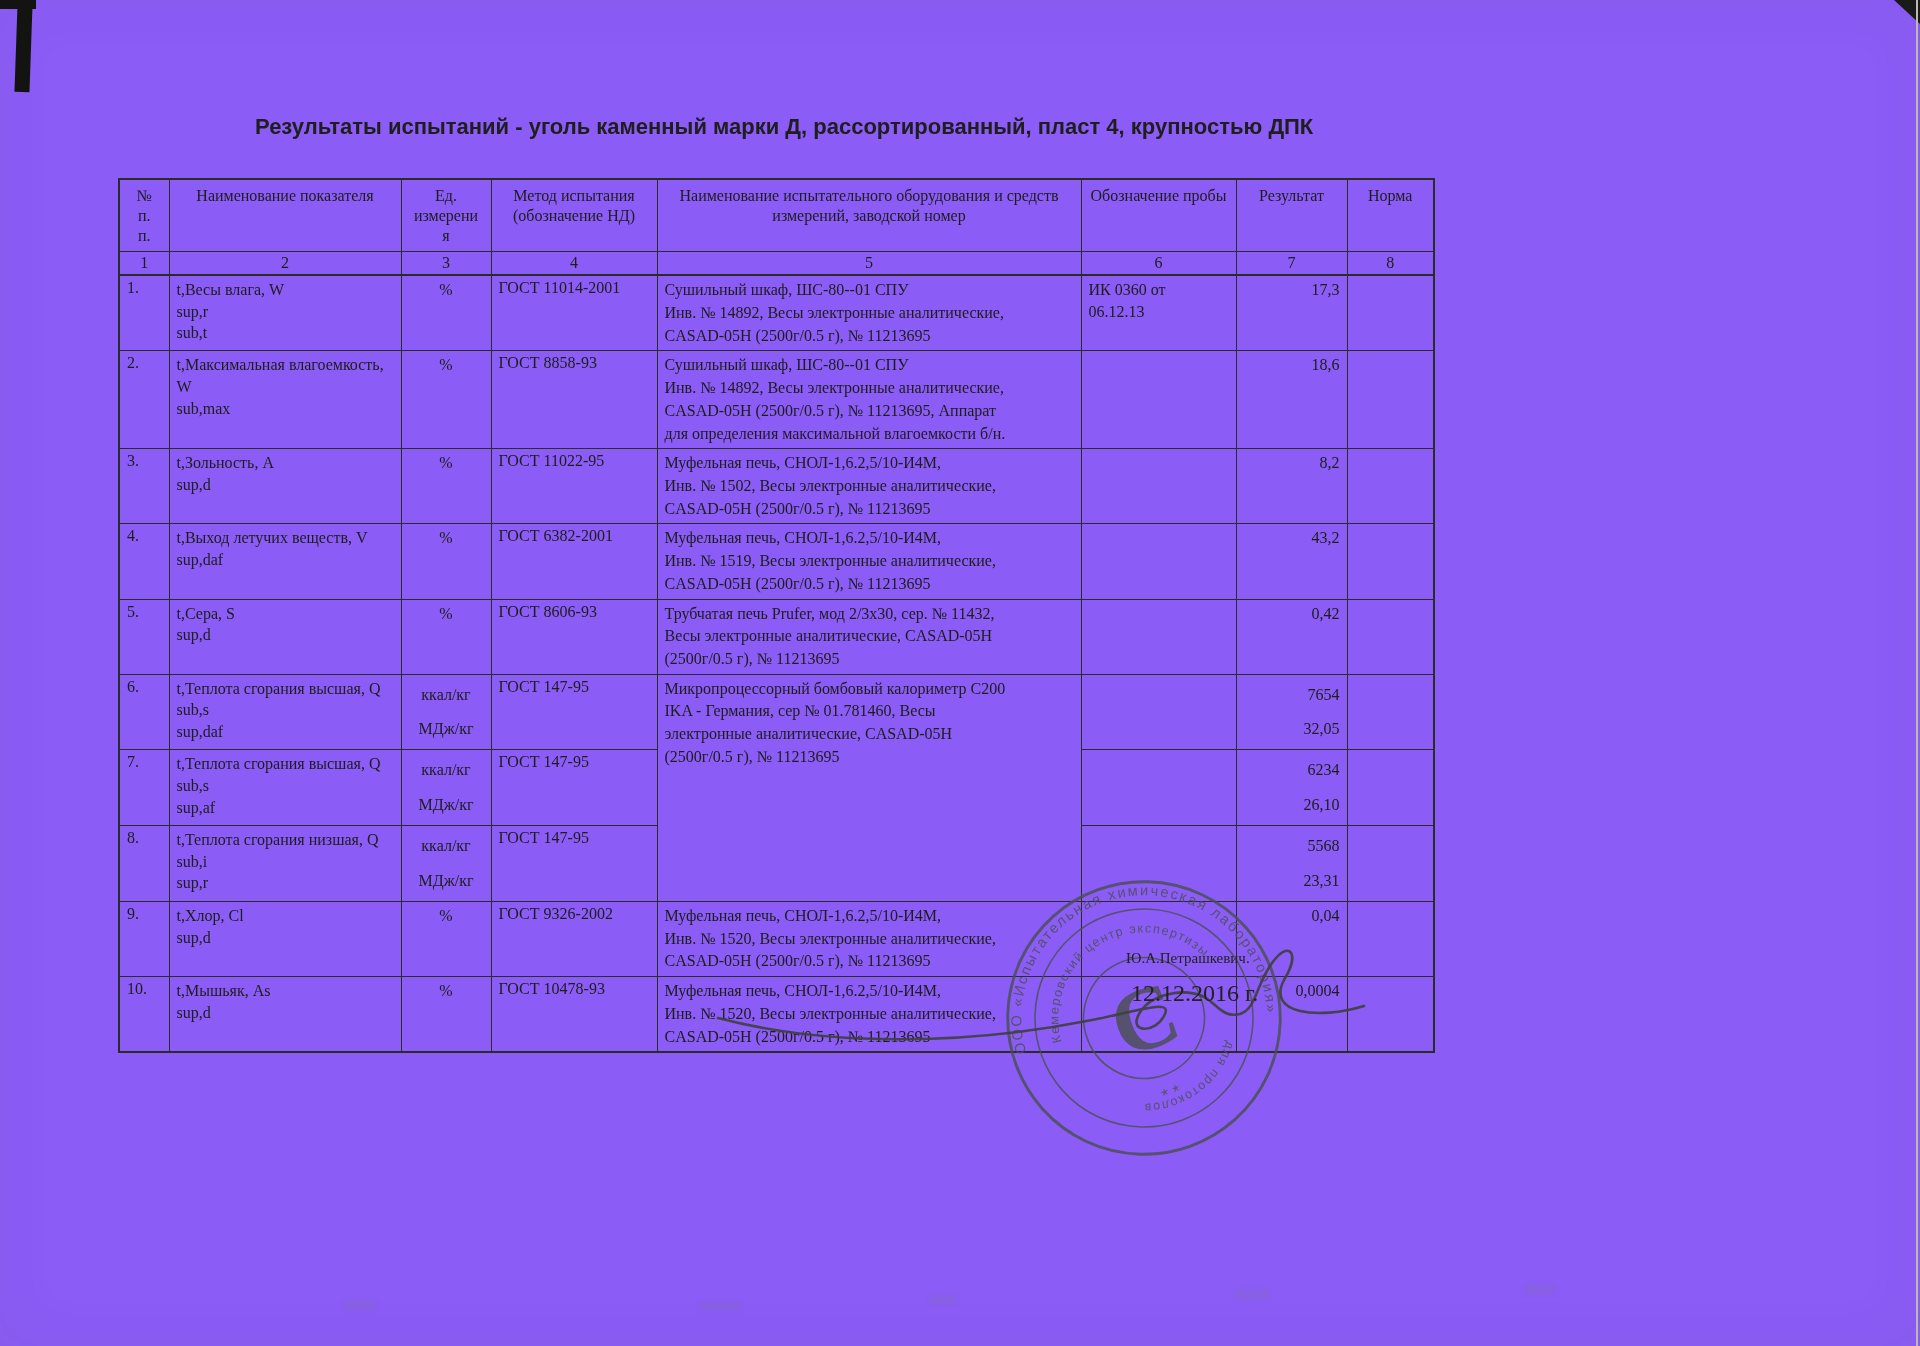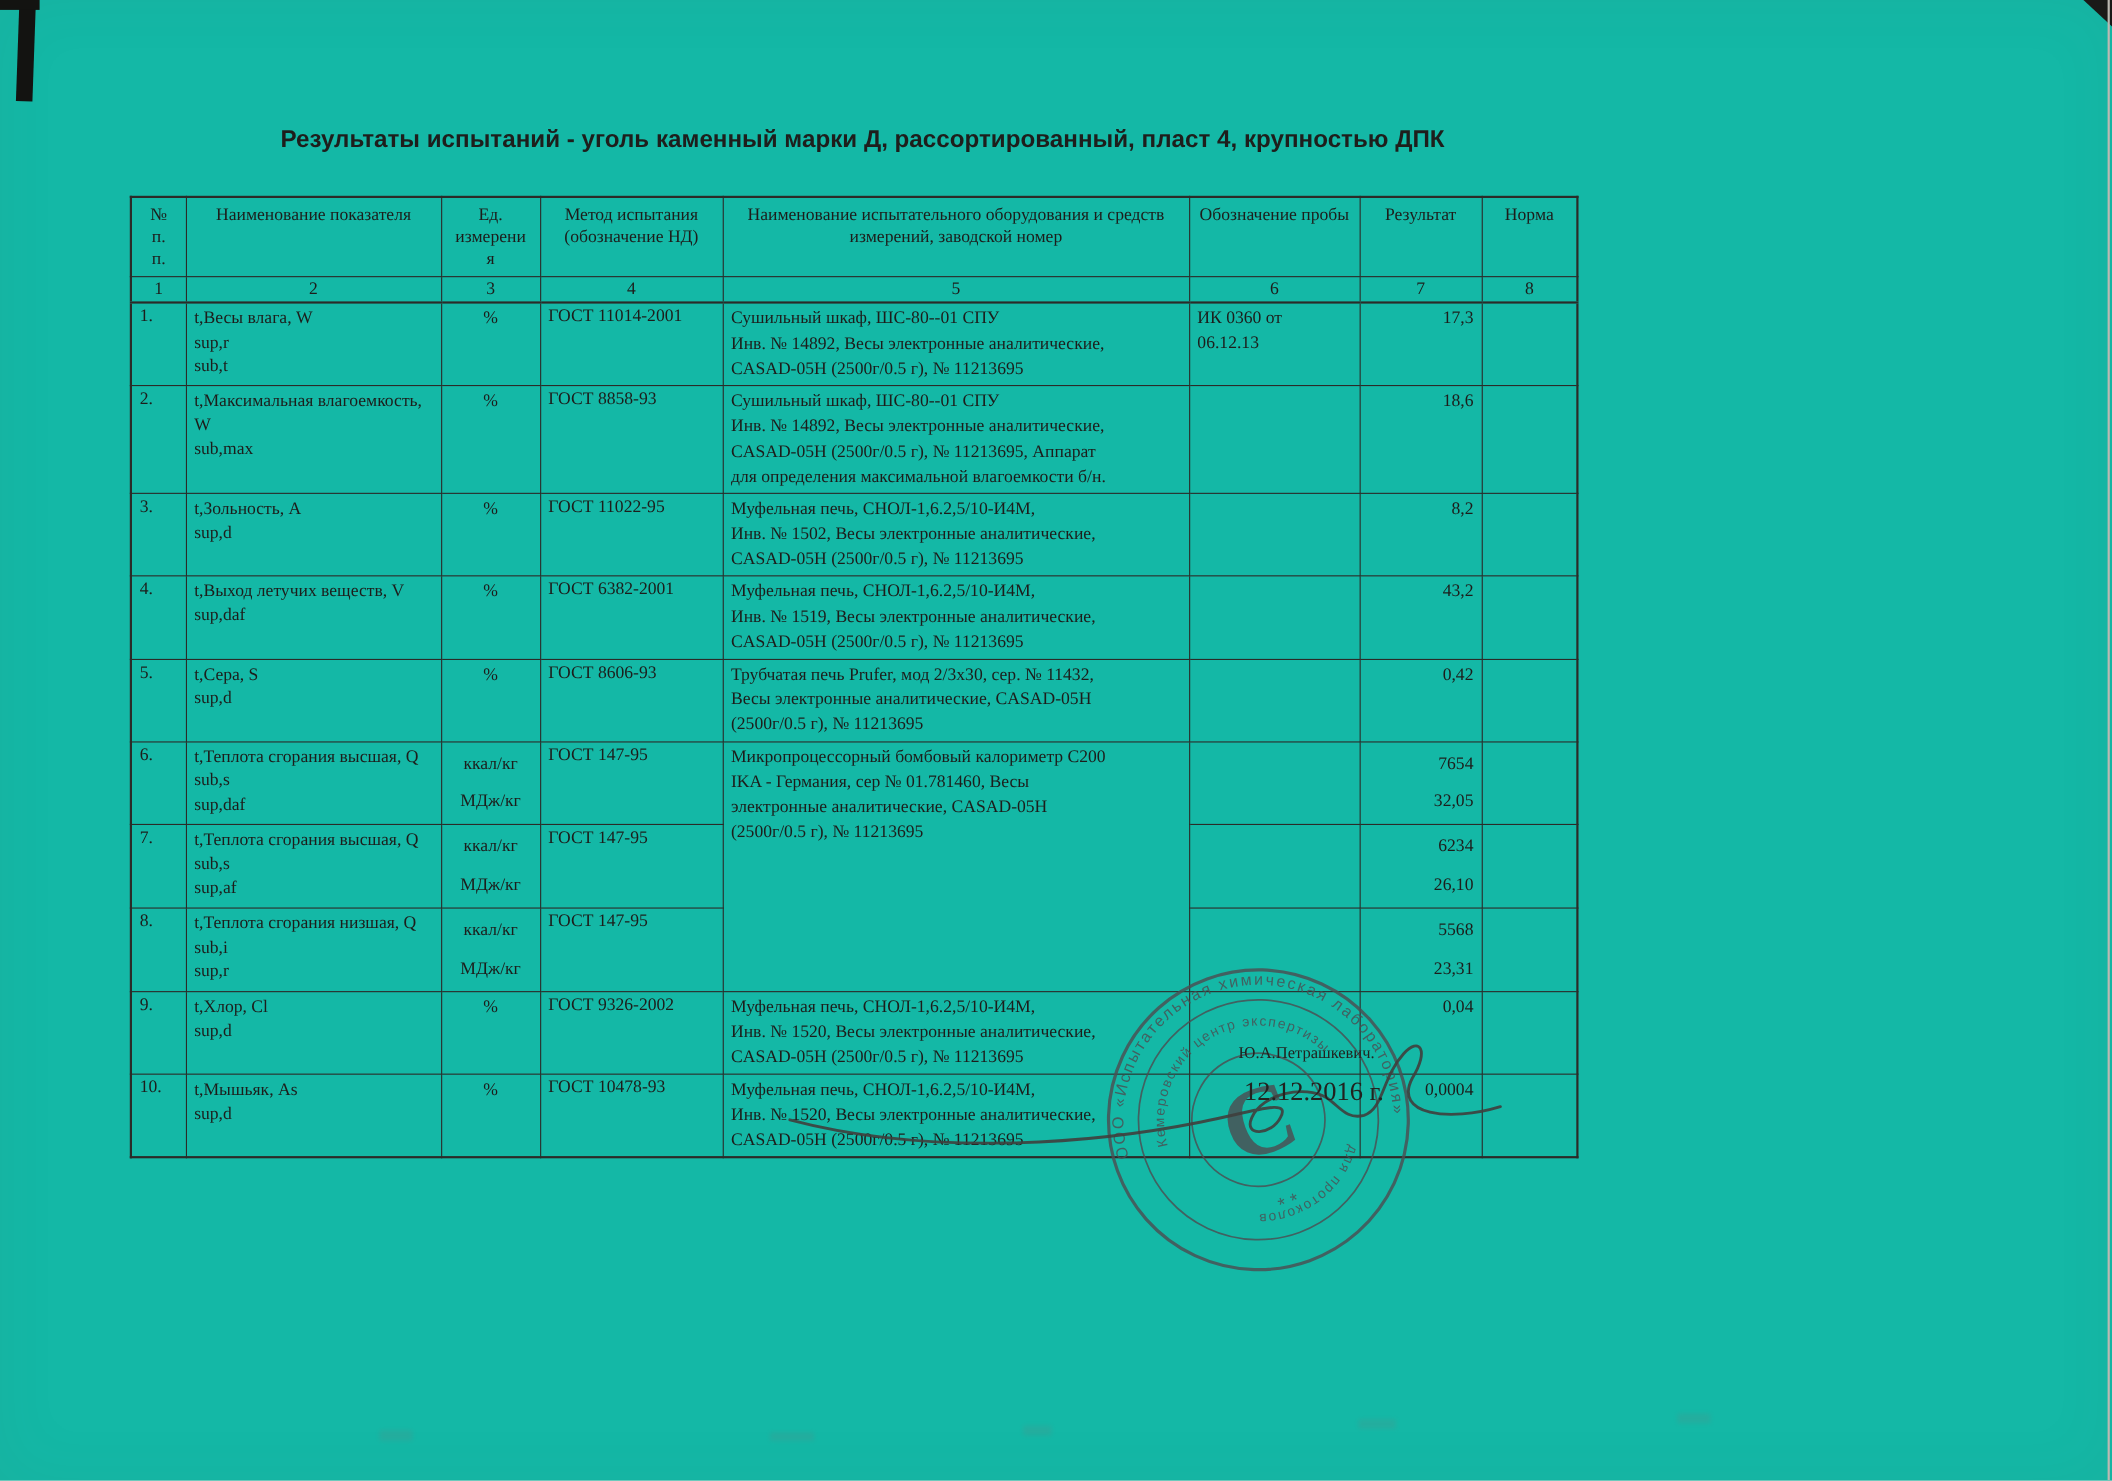--- a/index.html
+++ b/index.html
@@ -1,17 +1,17 @@
 <!DOCTYPE html>
 <html lang="ru"><head>
 <meta charset="utf-8">
 <style>
   html,body{margin:0;padding:0;}
   body{background:#e8e6e1;font-family:"Liberation Serif",serif;}
-  .paper{position:relative;width:1920px;height:1346px;background:#14b8a6;overflow:hidden;
+  .paper{position:relative;width:1920px;height:1346px;background:#8b5cf6;overflow:hidden;
          box-shadow:inset 0 0 60px rgba(90,85,70,.06);}
   
   .mark-bar{position:absolute;left:16px;top:4px;width:15px;height:88px;background:#131311;transform:rotate(2deg);}
   .mark-top{position:absolute;left:0;top:0;width:36px;height:9px;background:#131311;}
   .mark-tr{position:absolute;right:0;top:0;width:0;height:0;border-top:24px solid #1a1a18;border-left:26px solid transparent;}
   .edge-right{position:absolute;right:2px;top:0;bottom:0;width:2px;background:#bcb9b2;}
   .smudge{position:absolute;background:#7a7possible0;opacity:.16;filter:blur(2px);background:#777;}
   
   .doc-title{position:absolute;left:255px;top:114px;width:1100px;
              font-family:"Liberation Sans",sans-serif;font-weight:bold;font-size:22px;color:#1e1e1c;}

